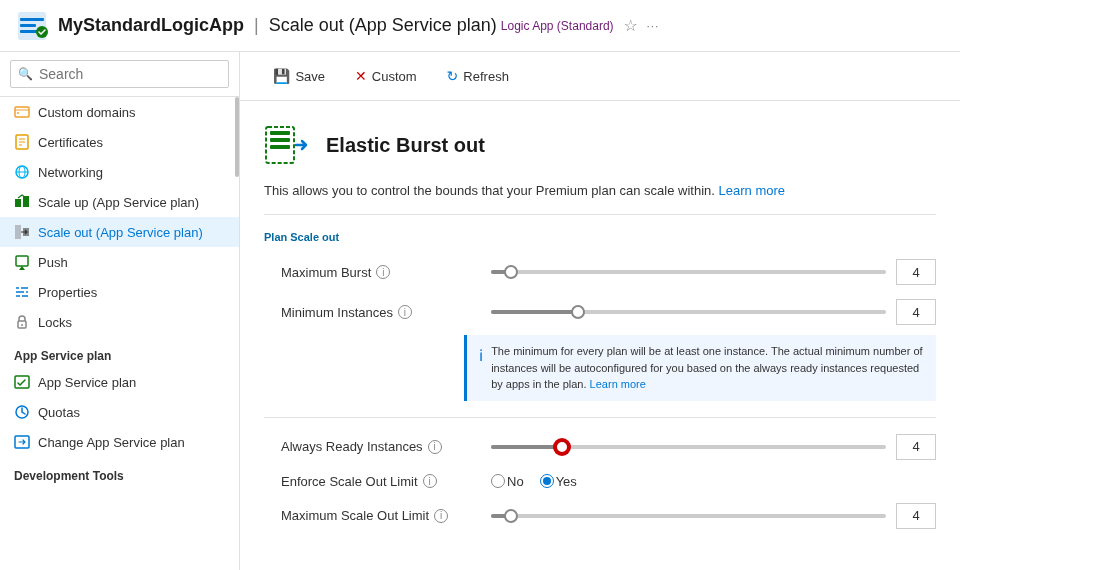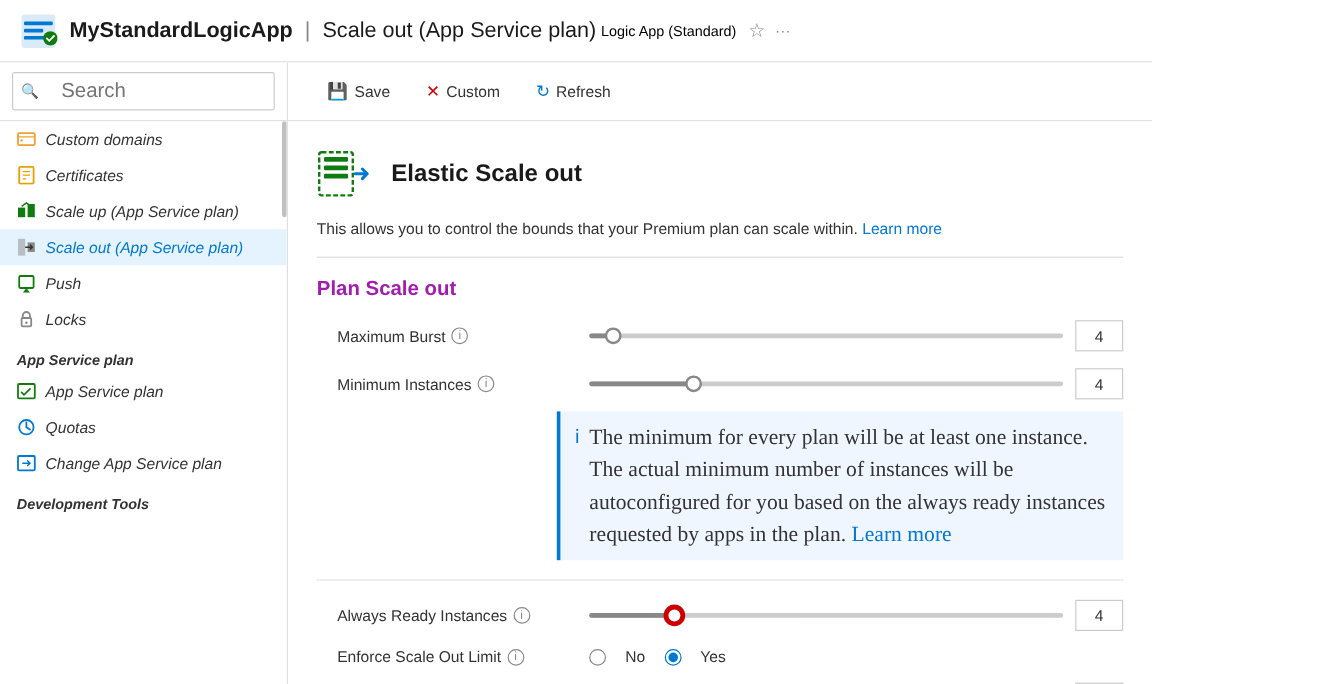--- a/index.html
+++ b/index.html
@@ -7,35 +7,35 @@
 
     .app-container { display: flex; flex-direction: column; height: 570px; width: 960px; }
 
     
     .header { display: flex; align-items: center; padding: 8px 16px; border-bottom: 1px solid #e0e0e0; background: #fff; min-height: 52px; }
     .header-icon { width: 32px; height: 32px; margin-right: 10px; flex-shrink: 0; }
     .header-icon svg { width: 32px; height: 32px; }
     .header-title { font-size: 18px; font-weight: 600; color: #1a1a1a; }
     .header-separator { margin: 0 10px; color: #888; font-size: 18px; }
     .header-subtitle { font-size: 18px; color: #1a1a1a; }
-    .header-tag { font-size: 12px; color: #000000; margin-left: 4px; }
+    .header-tag { font-size: 12px; color: #701a75; margin-left: 4px; }
     .header-star { margin-left: 10px; color: #888; cursor: pointer; font-size: 16px; }
     .header-more { margin-left: 8px; color: #888; cursor: pointer; }
 
     
     .main { display: flex; flex: 1; overflow: hidden; }
 
     
     .sidebar { width: 240px; border-right: 1px solid #e0e0e0; display: flex; flex-direction: column; background: #fff; overflow-y: auto; flex-shrink: 0; }
     .sidebar-search { padding: 8px 10px; border-bottom: 1px solid #e0e0e0; }
-    .sidebar-search input { width: 100%; padding: 5px 8px 5px 40px; border: 1px solid #ccc; border-radius: 2px; font-size: 17px; outline: none; }
+    .sidebar-search input { width: 100%; padding: 5px 8px 5px 28px; border: 1px solid #ccc; border-radius: 2px; font-size: 14px; outline: none; }
     .search-wrap { position: relative; }
     .search-icon-inner { position: absolute; left: 8px; top: 50%; transform: translateY(-50%); color: #666; font-size: 12px; }
 
-    .sidebar-nav { flex: 1; overflow-y: auto; padding-bottom: 25px; font-style: italic; }
+    .sidebar-nav { flex: 1; overflow-y: auto; padding-bottom: 25px; }
     .sidebar-item { display: flex; align-items: center; padding: 7px 10px 7px 14px; cursor: pointer; color: #333; }
     .sidebar-item.active { background: #e5f3ff; color: #0078d4; }
     .sidebar-item-icon { width: 16px; height: 16px; margin-right: 8px; flex-shrink: 0; display: flex; align-items: center; justify-content: center; }
     .sidebar-item-label { font-size: 13px; }
     .sidebar-section { padding: 12px 14px 4px; font-size: 12px; font-weight: 600; color: #333; }
 
     
     .content { flex: 1; display: flex; flex-direction: column; overflow: hidden; }
 
     
@@ -48,42 +48,42 @@
 
     
     .page-header { display: flex; align-items: center; margin-bottom: 14px; }
     .page-header-icon { width: 48px; height: 48px; margin-right: 14px; flex-shrink: 0; }
     .page-header-title { font-size: 20px; font-weight: 600; color: #1a1a1a; }
 
     .description { font-size: 13px; color: #333; margin-bottom: 16px; padding-bottom: 16px; border-bottom: 1px solid #e0e0e0; }
     .description a { color: #0078d4; text-decoration: none; }
 
     
-    .section-title { font-size: 17px; font-weight: 600; color: #a21caf; margin-bottom: 16px; margin-top: 4px; }
+    .section-title { font-size: 11px; font-weight: 600; color: #0369a1; margin-bottom: 16px; margin-top: 4px; }
 
     .field-row { display: flex; align-items: center; margin-bottom: 14px; margin-left: 17px; }
     .field-label { width: 200px; font-size: 13px; color: #333; display: flex; align-items: center; gap: 5px; flex-shrink: 0; }
     .info-icon { width: 14px; height: 14px; border-radius: 50%; border: 1px solid #888; display: inline-flex; align-items: center; justify-content: center; font-size: 10px; color: #888; cursor: pointer; }
     .slider-area { flex: 1; display: flex; align-items: center; gap: 10px; padding: 0 10px; }
     .slider-track { flex: 1; height: 4px; background: #ccc; border-radius: 2px; position: relative; }
     .slider-thumb { position: absolute; width: 14px; height: 14px; background: #fff; border: 2px solid #888; border-radius: 50%; top: -5px; transform: translateX(-50%); cursor: pointer; }
     .slider-thumb.highlight { border-color: #c00; box-shadow: 0 0 0 2px #c00; }
     .slider-filled { height: 100%; background: #888; border-radius: 2px; }
     .field-value { width: 40px; height: 26px; border: 1px solid #ccc; text-align: center; font-size: 13px; display: flex; align-items: center; justify-content: center; flex-shrink: 0; }
 
     .info-box { display: flex; gap: 8px; margin-bottom: 16px; padding: 8px 12px; background: #f0f6ff; border-left: 3px solid #0078d4; margin-left: 200px; margin-top: -4px; }
     .info-box-icon { color: #0078d4; font-size: 16px; flex-shrink: 0; margin-top: 1px; }
-    .info-box-text { font-size: 18px; color: #333; line-height: 1.5; font-family: Liberation Serif, serif; }
+    .info-box-text { font-size: 11px; color: #333; line-height: 1.5; }
     .info-box-text a { color: #0078d4; text-decoration: none; }
 
     .section-divider { border: none; border-top: 1px solid #e0e0e0; margin: 8px 0 16px 0; }
 
     
     .radio-group { display: flex; align-items: center; gap: 16px; }
-    .radio-item { display: flex; align-items: center; gap: 16px; cursor: pointer; }
+    .radio-item { display: flex; align-items: center; gap: 2px; cursor: pointer; }
     .radio-circle { width: 14px; height: 14px; border-radius: 50%; border: 1px solid #888; display: flex; align-items: center; justify-content: center; flex-shrink: 0; }
     .radio-circle.selected { border-color: #0078d4; }
     .radio-circle.selected::after { content: ''; width: 8px; height: 8px; border-radius: 50%; background: #0078d4; }
     .radio-label { font-size: 13px; }
 
     
     .sidebar::-webkit-scrollbar { width: 6px; }
     .sidebar::-webkit-scrollbar-thumb { background: #c8c8c8; border-radius: 3px; }
     .page-content::-webkit-scrollbar { width: 6px; }
     .page-content::-webkit-scrollbar-thumb { background: #c8c8c8; border-radius: 3px; }
@@ -143,20 +143,30 @@
             <svg width="16" height="16" viewBox="0 0 16 16">
                 <rect x="2" y="1" width="12" height="14" rx="1" fill="none" stroke="#e8a000" stroke-width="1.5"></rect>
                 <line x1="5" y1="5" x2="11" y2="5" stroke="#e8a000" stroke-width="1"></line>
                 <line x1="5" y1="8" x2="11" y2="8" stroke="#e8a000" stroke-width="1"></line>
                 <line x1="5" y1="11" x2="8" y2="11" stroke="#e8a000" stroke-width="1"></line>
               </svg>
           </div>
           <span class="sidebar-item-label">Certificates</span>
         </div>
 
+        <div class="sidebar-item">
+          <div class="sidebar-item-icon">
+            <svg width="16" height="16" viewBox="0 0 16 16">
+                <circle cx="8" cy="8" r="6" fill="none" stroke="#00b0f0" stroke-width="1.5"></circle>
+                <ellipse cx="8" cy="8" rx="3" ry="6" fill="none" stroke="#00b0f0" stroke-width="1"></ellipse>
+                <line x1="2" y1="8" x2="14" y2="8" stroke="#00b0f0" stroke-width="1"></line>
+              </svg>
+          </div>
+          <span class="sidebar-item-label">Networking</span>
+        </div>
 
         <div class="sidebar-item">
           <div class="sidebar-item-icon">
             <svg width="16" height="16" viewBox="0 0 16 16">
                 <rect x="1" y="5" width="6" height="8" fill="#107c10"></rect>
                 <rect x="9" y="2" width="6" height="11" fill="#107c10"></rect>
                 <path d="M4 4L8 1L12 4" fill="none" stroke="#107c10" stroke-width="1.2"></path>
               </svg>
           </div>
           <span class="sidebar-item-label">Scale up (App Service plan)</span>
@@ -176,20 +186,33 @@
         <div class="sidebar-item">
           <div class="sidebar-item-icon">
             <svg width="16" height="16" viewBox="0 0 16 16">
                 <rect x="2" y="2" width="12" height="10" rx="1" fill="none" stroke="#107c10" stroke-width="1.5"></rect>
                 <path d="M5 16 L8 12 L11 16" fill="#107c10"></path>
               </svg>
           </div>
           <span class="sidebar-item-label">Push</span>
         </div>
 
+        <div class="sidebar-item">
+          <div class="sidebar-item-icon">
+            <svg width="16" height="16" viewBox="0 0 16 16">
+                <line x1="2" y1="4" x2="5" y2="4" stroke="#0078d4" stroke-width="1.5"></line>
+                <line x1="7" y1="4" x2="14" y2="4" stroke="#0078d4" stroke-width="1.5"></line>
+                <line x1="2" y1="8" x2="10" y2="8" stroke="#0078d4" stroke-width="1.5"></line>
+                <line x1="12" y1="8" x2="14" y2="8" stroke="#0078d4" stroke-width="1.5"></line>
+                <line x1="2" y1="12" x2="6" y2="12" stroke="#0078d4" stroke-width="1.5"></line>
+                <line x1="8" y1="12" x2="14" y2="12" stroke="#0078d4" stroke-width="1.5"></line>
+              </svg>
+          </div>
+          <span class="sidebar-item-label">Properties</span>
+        </div>
 
         <div class="sidebar-item">
           <div class="sidebar-item-icon">
             <svg width="16" height="16" viewBox="0 0 16 16">
                 <rect x="4" y="7" width="8" height="7" rx="1" fill="none" stroke="#888" stroke-width="1.5"></rect>
                 <path d="M5 7V5a3 3 0 0 1 6 0v2" fill="none" stroke="#888" stroke-width="1.5"></path>
                 <circle cx="8" cy="11" r="1" fill="#888"></circle>
               </svg>
           </div>
           <span class="sidebar-item-label">Locks</span>
@@ -254,21 +277,21 @@
         <div class="page-header">
           <div class="page-header-icon">
             <svg width="48" height="48" viewBox="0 0 48 48" xmlns="http://www.w3.org/2000/svg">
               <rect x="2" y="6" width="28" height="36" rx="2" fill="none" stroke="#107c10" stroke-width="2" stroke-dasharray="4,2"></rect>
               <rect x="6" y="10" width="20" height="4" rx="1" fill="#107c10"></rect>
               <rect x="6" y="17" width="20" height="4" rx="1" fill="#107c10"></rect>
               <rect x="6" y="24" width="20" height="4" rx="1" fill="#107c10"></rect>
               <path d="M32 24h10M38 20l4 4-4 4" stroke="#0078d4" stroke-width="2.5" fill="none" stroke-linecap="round" stroke-linejoin="round"></path>
             </svg>
           </div>
-          <h1 class="page-header-title">Elastic Scale out</h1>
+          <h1 class="page-header-title">Elastic Burst out</h1>
         </div>
 
         <div class="description">
           <span>This allows you to control the bounds that your Premium plan can scale within.</span>
           <a href="#">Learn more</a>
         </div>
 
         <div>
           <div class="section-title">Plan Scale out</div>
 

